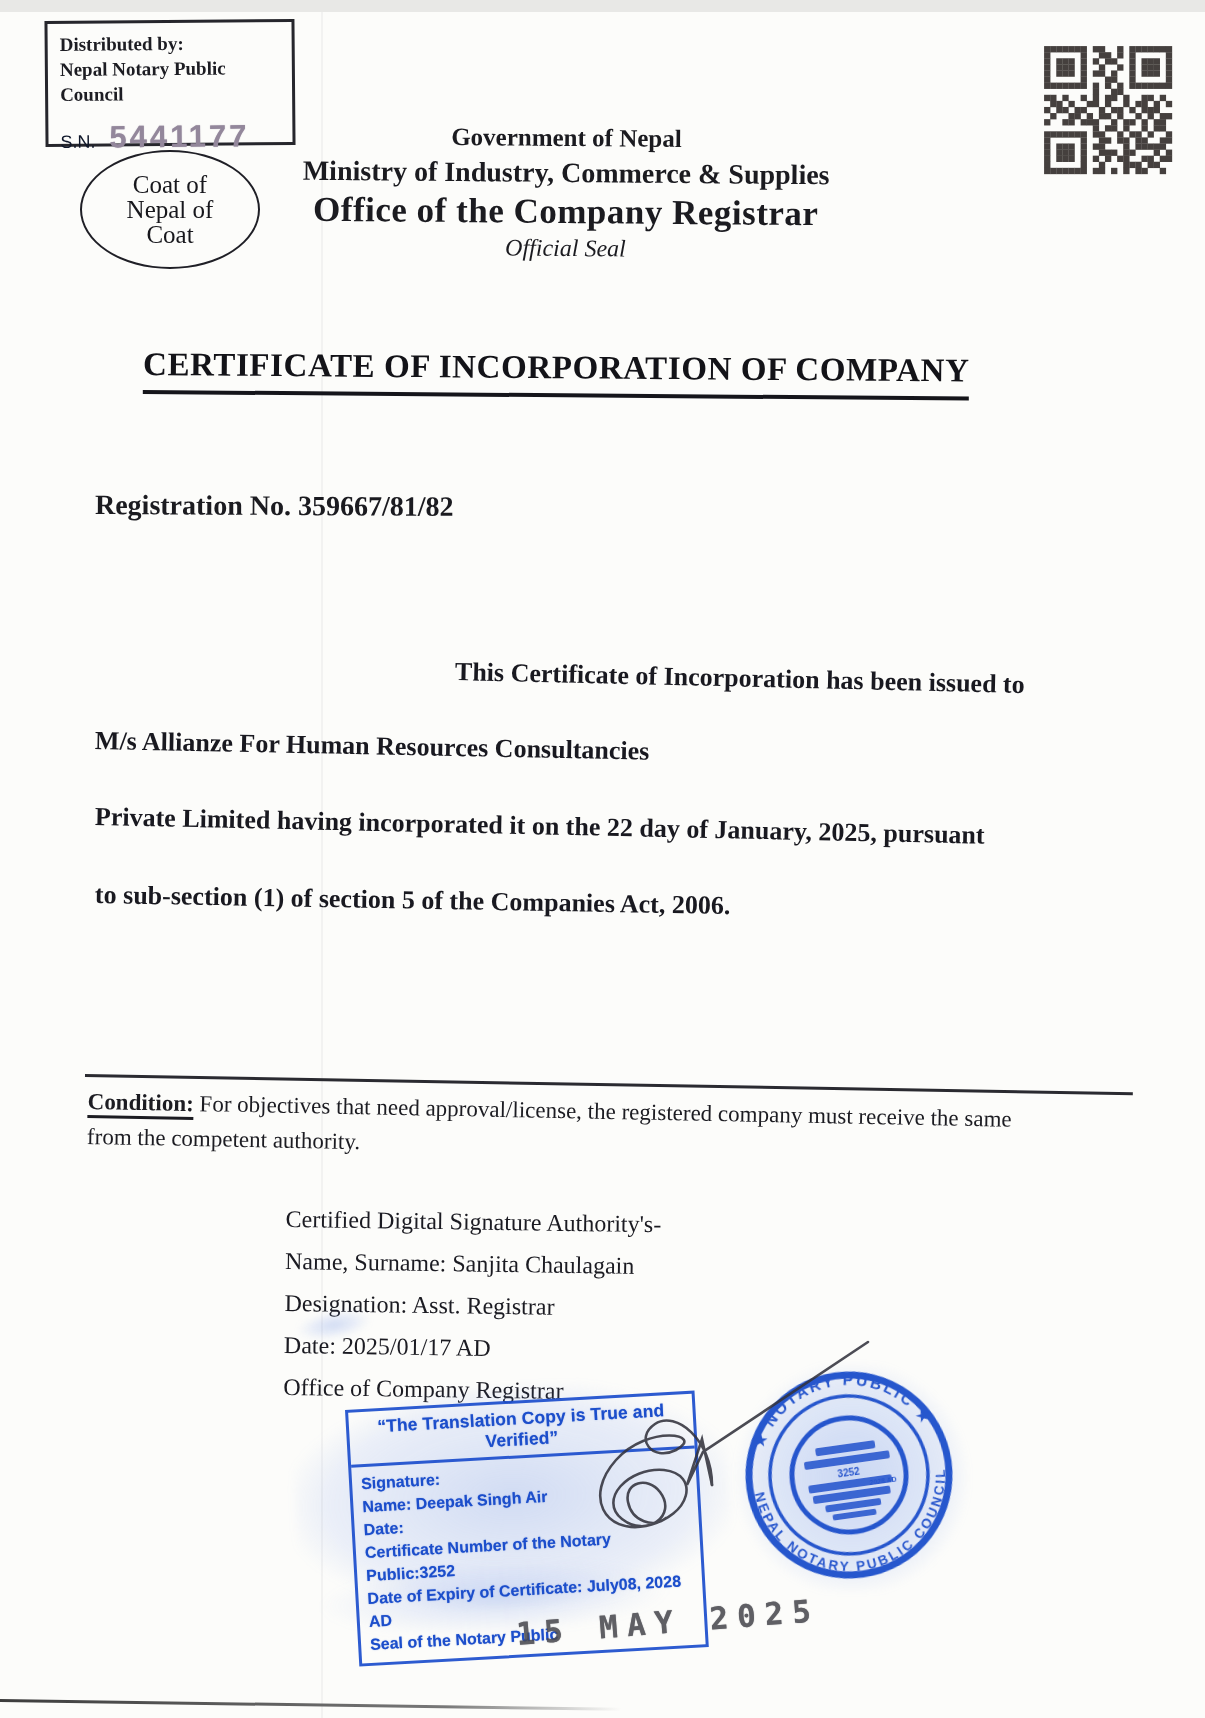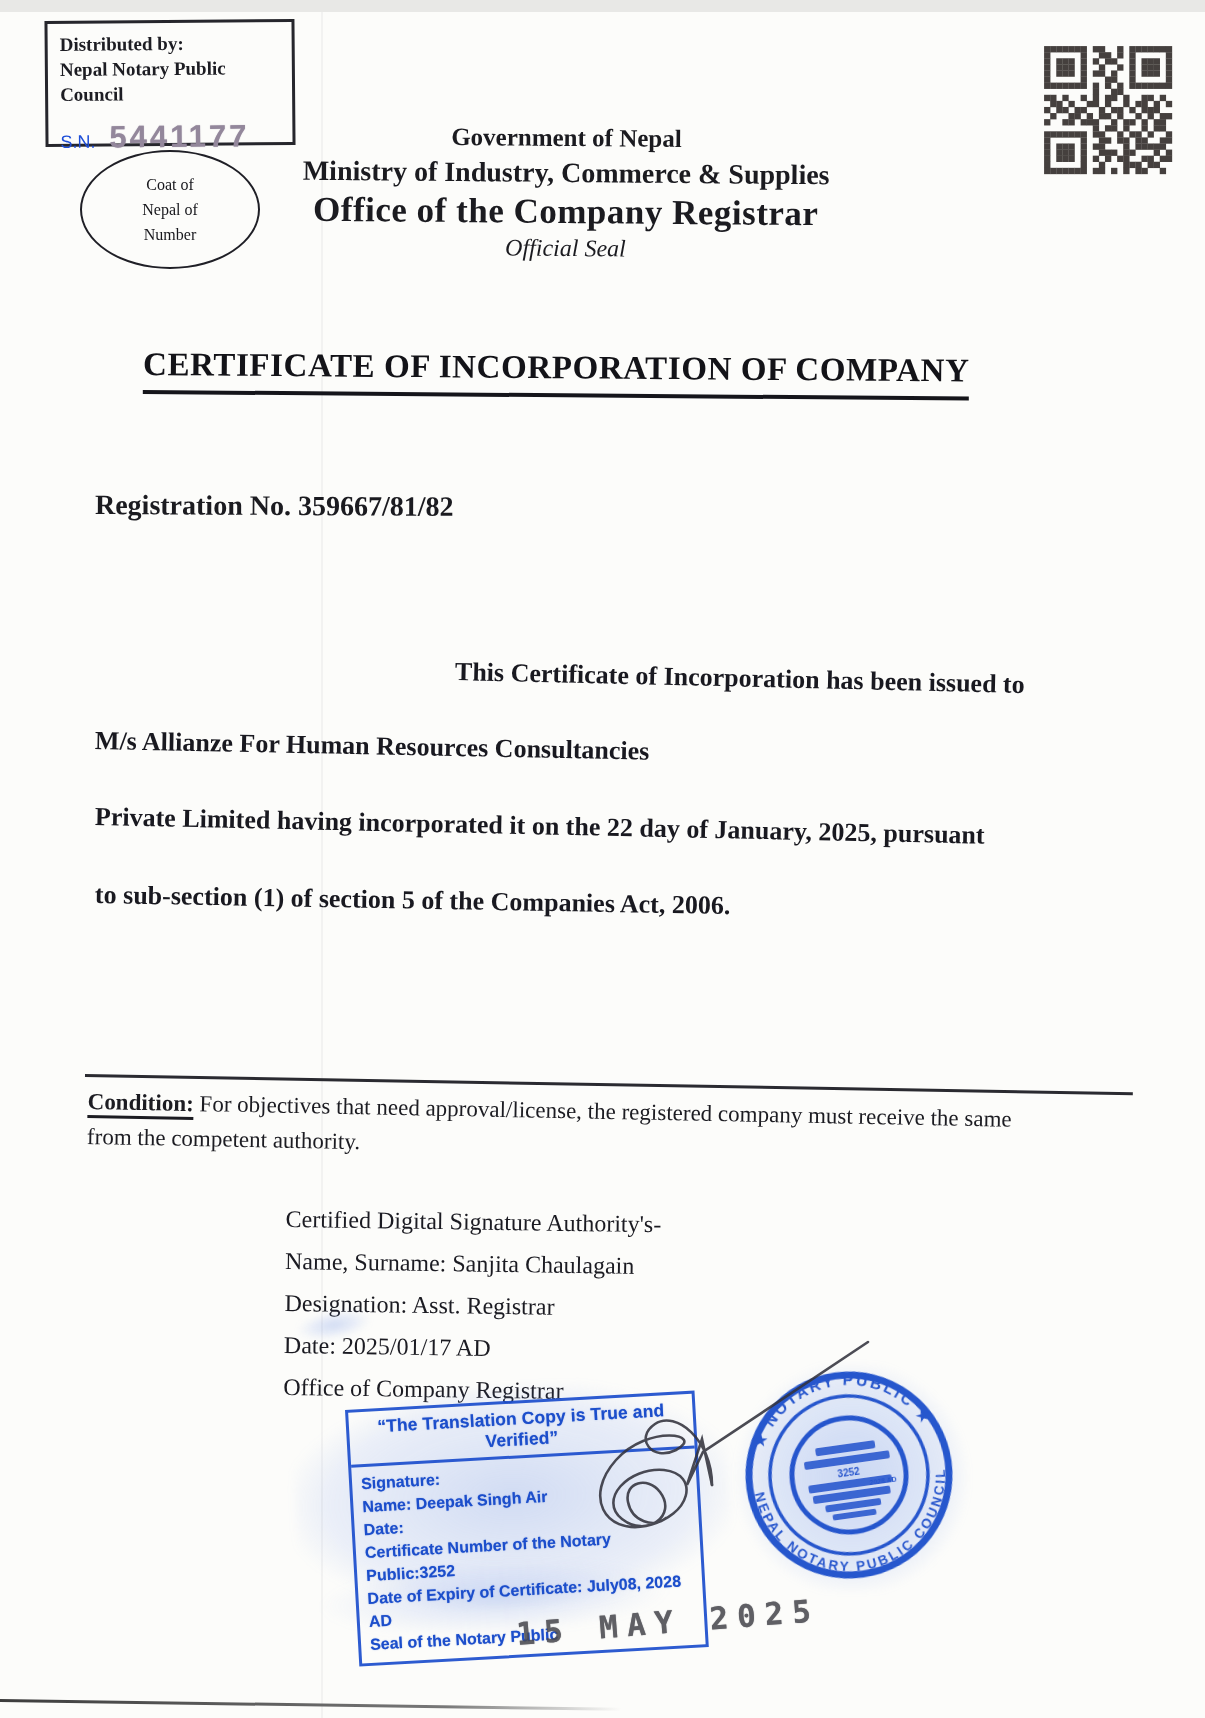--- a/index.html
+++ b/index.html
@@ -12,29 +12,29 @@
   
   .fold-line{left:321px;top:0;width:2px;height:1718px;background:rgba(70,70,85,.055);}
   .bottom-scan-line{left:-4px;top:1687px;width:625px;height:3px;
     background:linear-gradient(to right,#3c3c3c,#787878 72%,transparent);
     transform:rotate(0.8deg);transform-origin:left center;}
   
   .dist-stamp{left:45px;top:8px;width:250px;height:126px;border:3px solid #26262c;
     box-sizing:border-box;padding:8px 12px;transform:rotate(-0.5deg);background:rgba(252,252,250,.6);}
   .ds-line{font-weight:bold;font-size:19px;line-height:25px;color:#1d1d23;}
   .ds-sn-row{margin-top:13px;display:flex;align-items:baseline;gap:14px;}
-  .ds-sn-label{font-family:"Liberation Sans",sans-serif;font-size:18px;color:#1d4ed8;}
+  .ds-sn-label{font-family:"Liberation Sans",sans-serif;font-size:18px;color:#0f172a;}
   .ds-sn-value{font-family:"Liberation Sans",sans-serif;font-weight:bold;font-size:31px;
     color:#93879b;letter-spacing:3px;text-shadow:0 0 1px rgba(147,135,155,.7);}
   
   .qr-svg{left:1038px;top:28px;width:140px;height:140px;}
   
   .coa-oval{left:80px;top:138px;width:180px;height:119px;border:2.5px solid #1f1f26;
     border-radius:50%;box-sizing:border-box;display:flex;flex-direction:column;
-    align-items:center;justify-content:center;font-size:16px;line-height:25px;color:#17171c;}
+    align-items:center;justify-content:center;font-size:25px;line-height:25px;color:#17171c;}
   
   .doc-header{left:210px;top:112px;width:712px;text-align:center;transform:rotate(0.5deg);}
   .h-gov{font-weight:bold;font-size:25px;}
   .h-min{font-weight:bold;font-size:28px;margin-top:5px;}
   .h-off{font-weight:bold;font-size:35px;margin-top:3px;letter-spacing:.5px;}
   .h-seal{font-style:italic;font-size:24px;margin-top:3px;}
   
   .doc-title{left:143px;top:334px;font-weight:bold;font-size:33px;letter-spacing:.6px;
     color:#131318;border-bottom:4px solid #15151a;padding-bottom:7px;white-space:nowrap;
     transform:rotate(0.45deg);transform-origin:left center;}
@@ -336,21 +336,21 @@
         <rect x="14" y="21" width="1.04" height="1.04"></rect>
         <rect x="16" y="21" width="1.04" height="1.04"></rect>
         <rect x="17" y="21" width="1.04" height="1.04"></rect>
         <rect x="20" y="21" width="1.04" height="1.04"></rect>
       </g>
   </svg>
 
   <div class="abs coa-oval">
     <div>Coat of</div>
     <div>Nepal of</div>
-    <div>Number</div>
+    <div>Coat</div>
   </div>
 
   <div class="abs doc-header">
     <div class="h-gov">Government of Nepal</div>
     <div class="h-min">Ministry of Industry, Commerce &amp; Supplies</div>
     <div class="h-off">Office of the Company Registrar</div>
     <div class="h-seal">Official Seal</div>
   </div>
 
   <div class="abs doc-title">CERTIFICATE OF INCORPORATION OF COMPANY</div>

